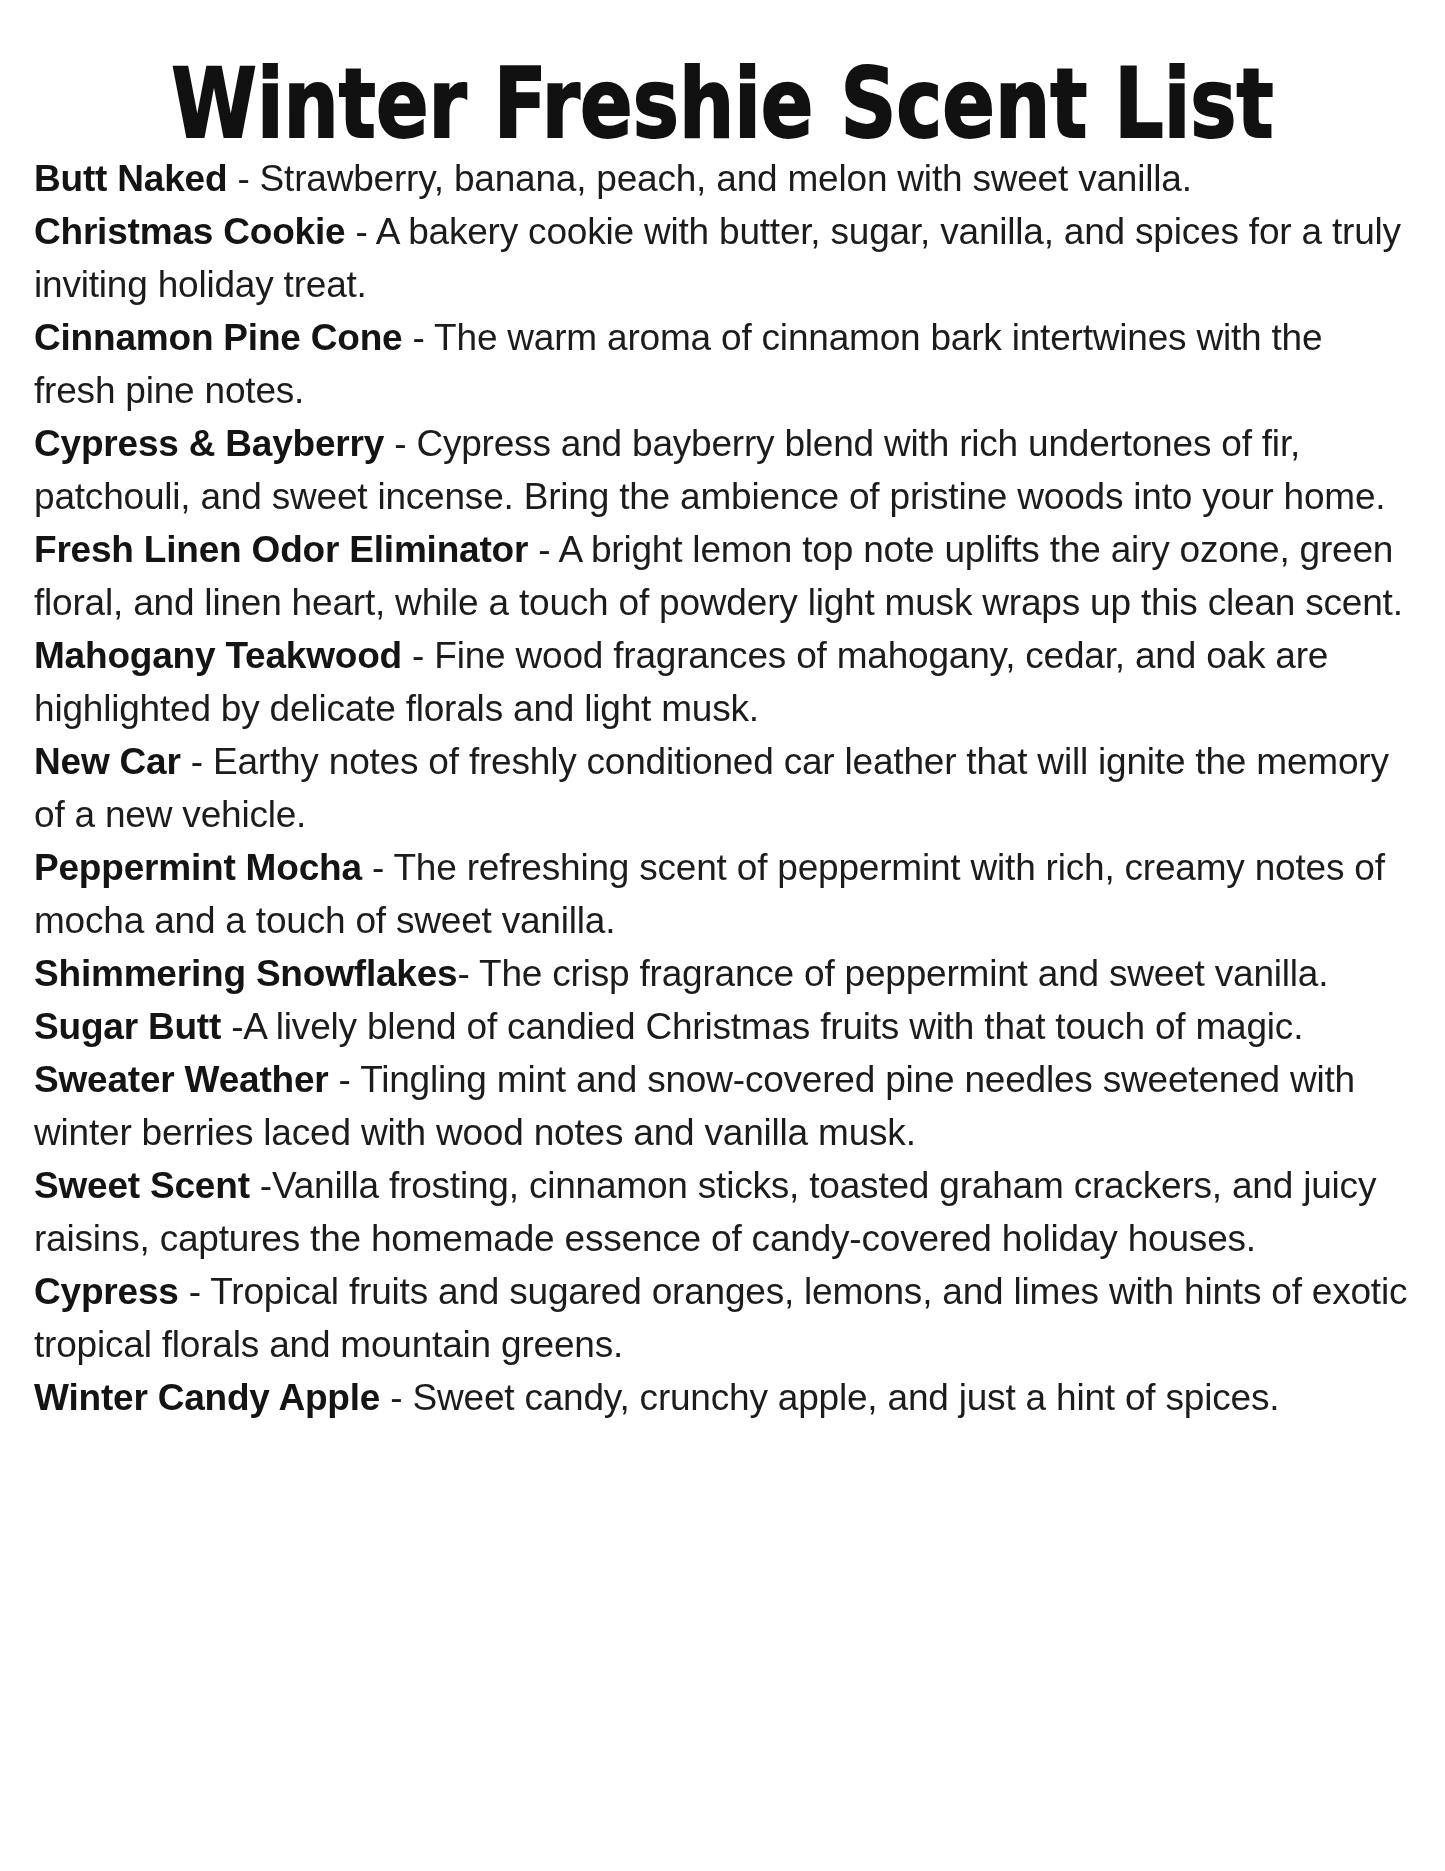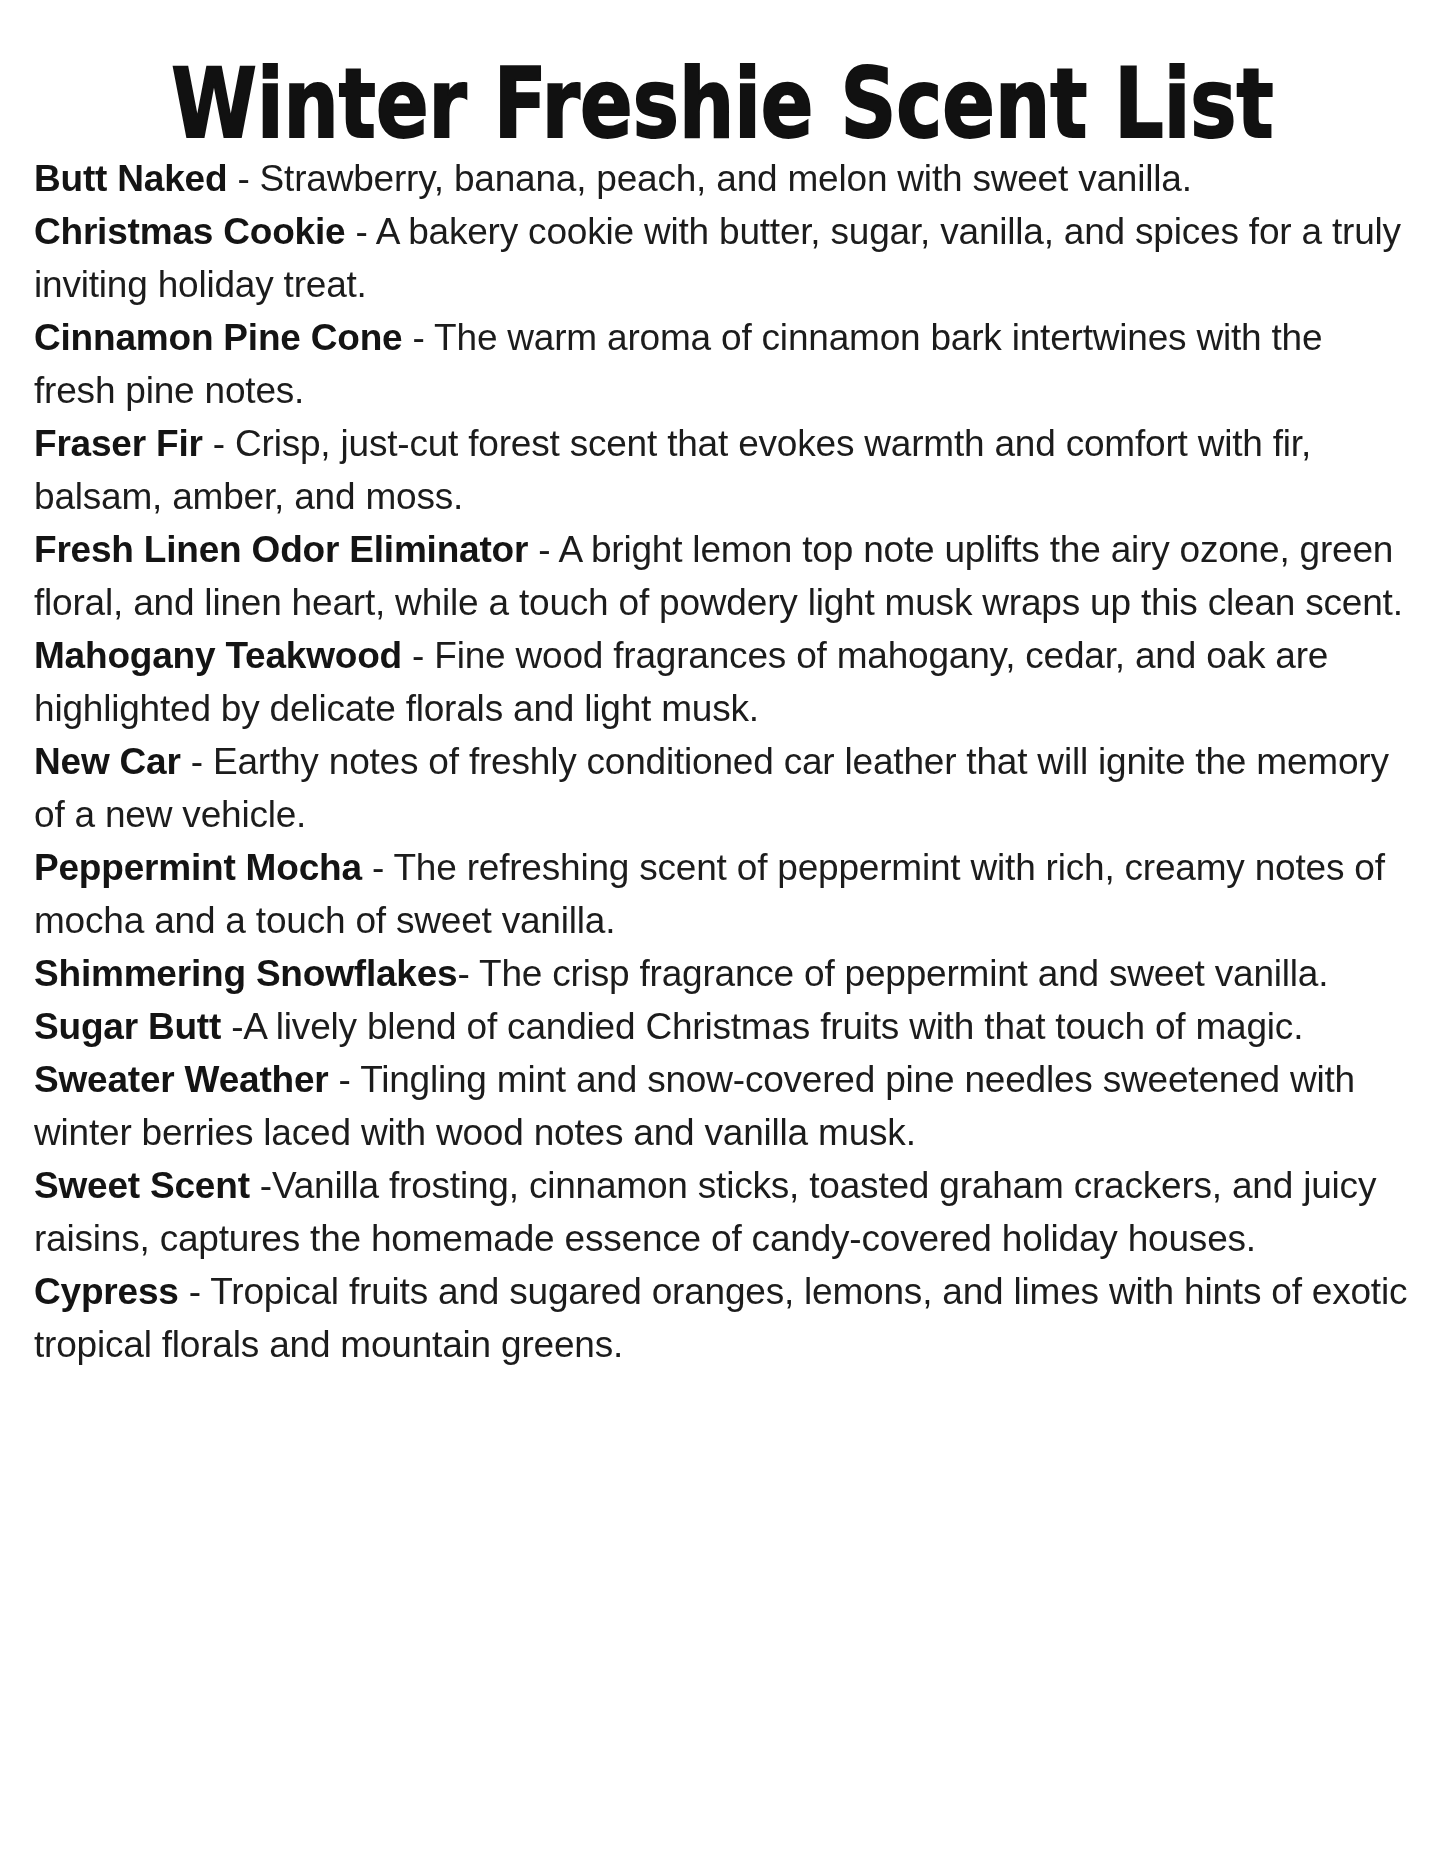--- a/index.html
+++ b/index.html
@@ -49,24 +49,25 @@
 </style>
 </head>
 <body>
 
 <div class="page">
   <h1 class="title">Winter Freshie Scent List</h1>
   <div class="content">
     <p class="entry"><strong class="name">Butt Naked</strong><span class="sep"> - </span><span class="desc">Strawberry, banana, peach, and melon with sweet vanilla.</span></p>
     <p class="entry"><strong class="name">Christmas Cookie</strong><span class="sep"> - </span><span class="desc">A bakery cookie with butter, sugar, vanilla, and spices for a truly inviting holiday treat.</span></p>
     <p class="entry"><strong class="name">Cinnamon Pine Cone</strong><span class="sep"> - </span><span class="desc">The warm aroma of cinnamon bark intertwines with the fresh pine notes.</span></p>
-    <p class="entry"><strong class="name">Fraser Fir</strong><span class="sep"> - </span><span class="desc">Crisp, just-cut forest scent that evokes warmth and comfort with fir, balsam, amber, and moss.</span></p>
+    <p class="entry"><strong class="name">Cypress &amp; Bayberry</strong><span class="sep"> - </span><span class="desc">Cypress and bayberry blend with rich undertones of fir, patchouli, and sweet incense. Bring the ambience of pristine woods into your home.</span></p>
     <p class="entry"><strong class="name">Fresh Linen Odor Eliminator</strong><span class="sep"> - </span><span class="desc">A bright lemon top note uplifts the airy ozone, green floral, and linen heart, while a touch of powdery light musk wraps up this clean scent.</span></p>
     <p class="entry"><strong class="name">Mahogany Teakwood</strong><span class="sep"> - </span><span class="desc">Fine wood fragrances of mahogany, cedar, and oak are highlighted by delicate florals and light musk.</span></p>
     <p class="entry"><strong class="name">New Car</strong><span class="sep"> - </span><span class="desc">Earthy notes of freshly conditioned car leather that will ignite the memory of a new vehicle.</span></p>
     <p class="entry"><strong class="name">Peppermint Mocha</strong><span class="sep"> - </span><span class="desc">The refreshing scent of peppermint with rich, creamy notes of mocha and a touch of sweet vanilla.</span></p>
     <p class="entry"><strong class="name">Shimmering Snowflakes</strong><span class="sep">- </span><span class="desc">The crisp fragrance of peppermint and sweet vanilla.</span></p>
     <p class="entry"><strong class="name">Sugar Butt</strong><span class="sep"> -</span><span class="desc">A lively blend of candied Christmas fruits with that touch of magic.</span></p>
     <p class="entry"><strong class="name">Sweater Weather</strong><span class="sep"> - </span><span class="desc">Tingling mint and snow-covered pine needles sweetened with winter berries laced with wood notes and vanilla musk.</span></p>
     <p class="entry"><strong class="name">Sweet Scent</strong><span class="sep"> -</span><span class="desc">Vanilla frosting, cinnamon sticks, toasted graham crackers, and juicy raisins, captures the homemade essence of candy-covered holiday houses.</span></p>
     <p class="entry"><strong class="name">Cypress</strong><span class="sep"> - </span><span class="desc">Tropical fruits and sugared oranges, lemons, and limes with hints of exotic tropical florals and mountain greens.</span></p>
+    <p class="entry"><strong class="name">Winter Candy Apple</strong><span class="sep"> - </span><span class="desc">Sweet candy, crunchy apple, and just a hint of spices.</span></p>
   </div>
 </div>
 
 </body></html>

